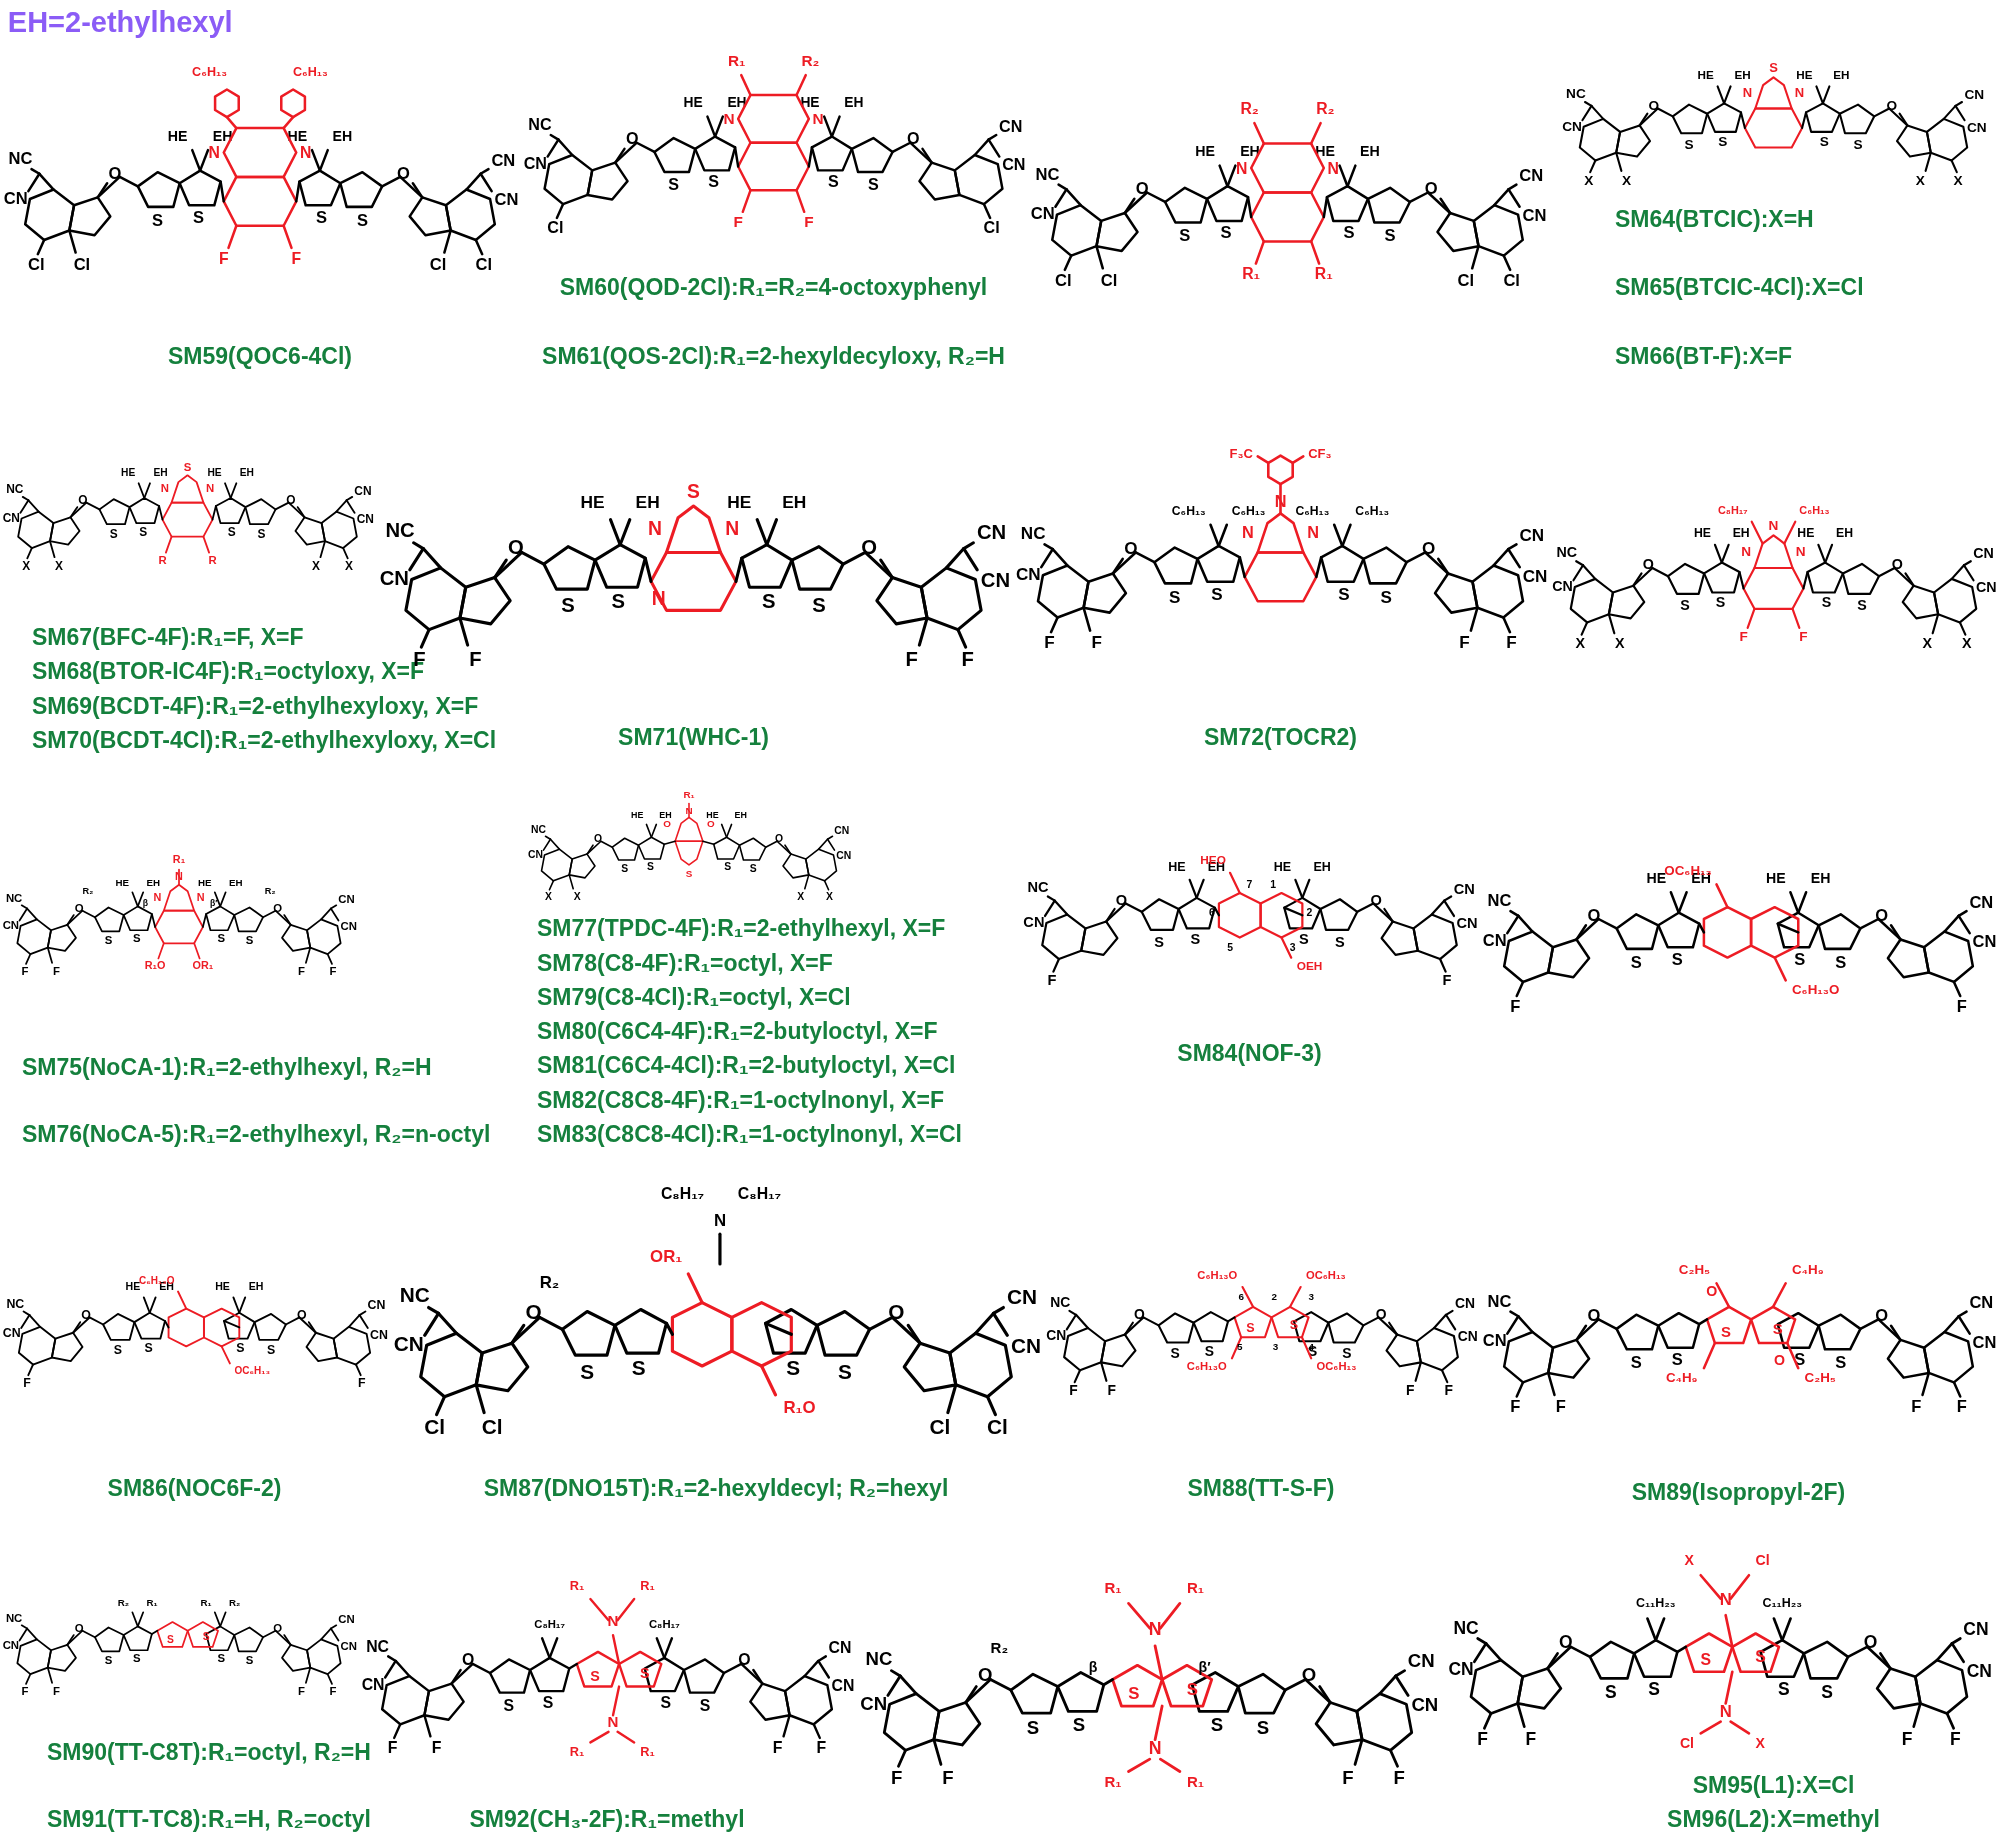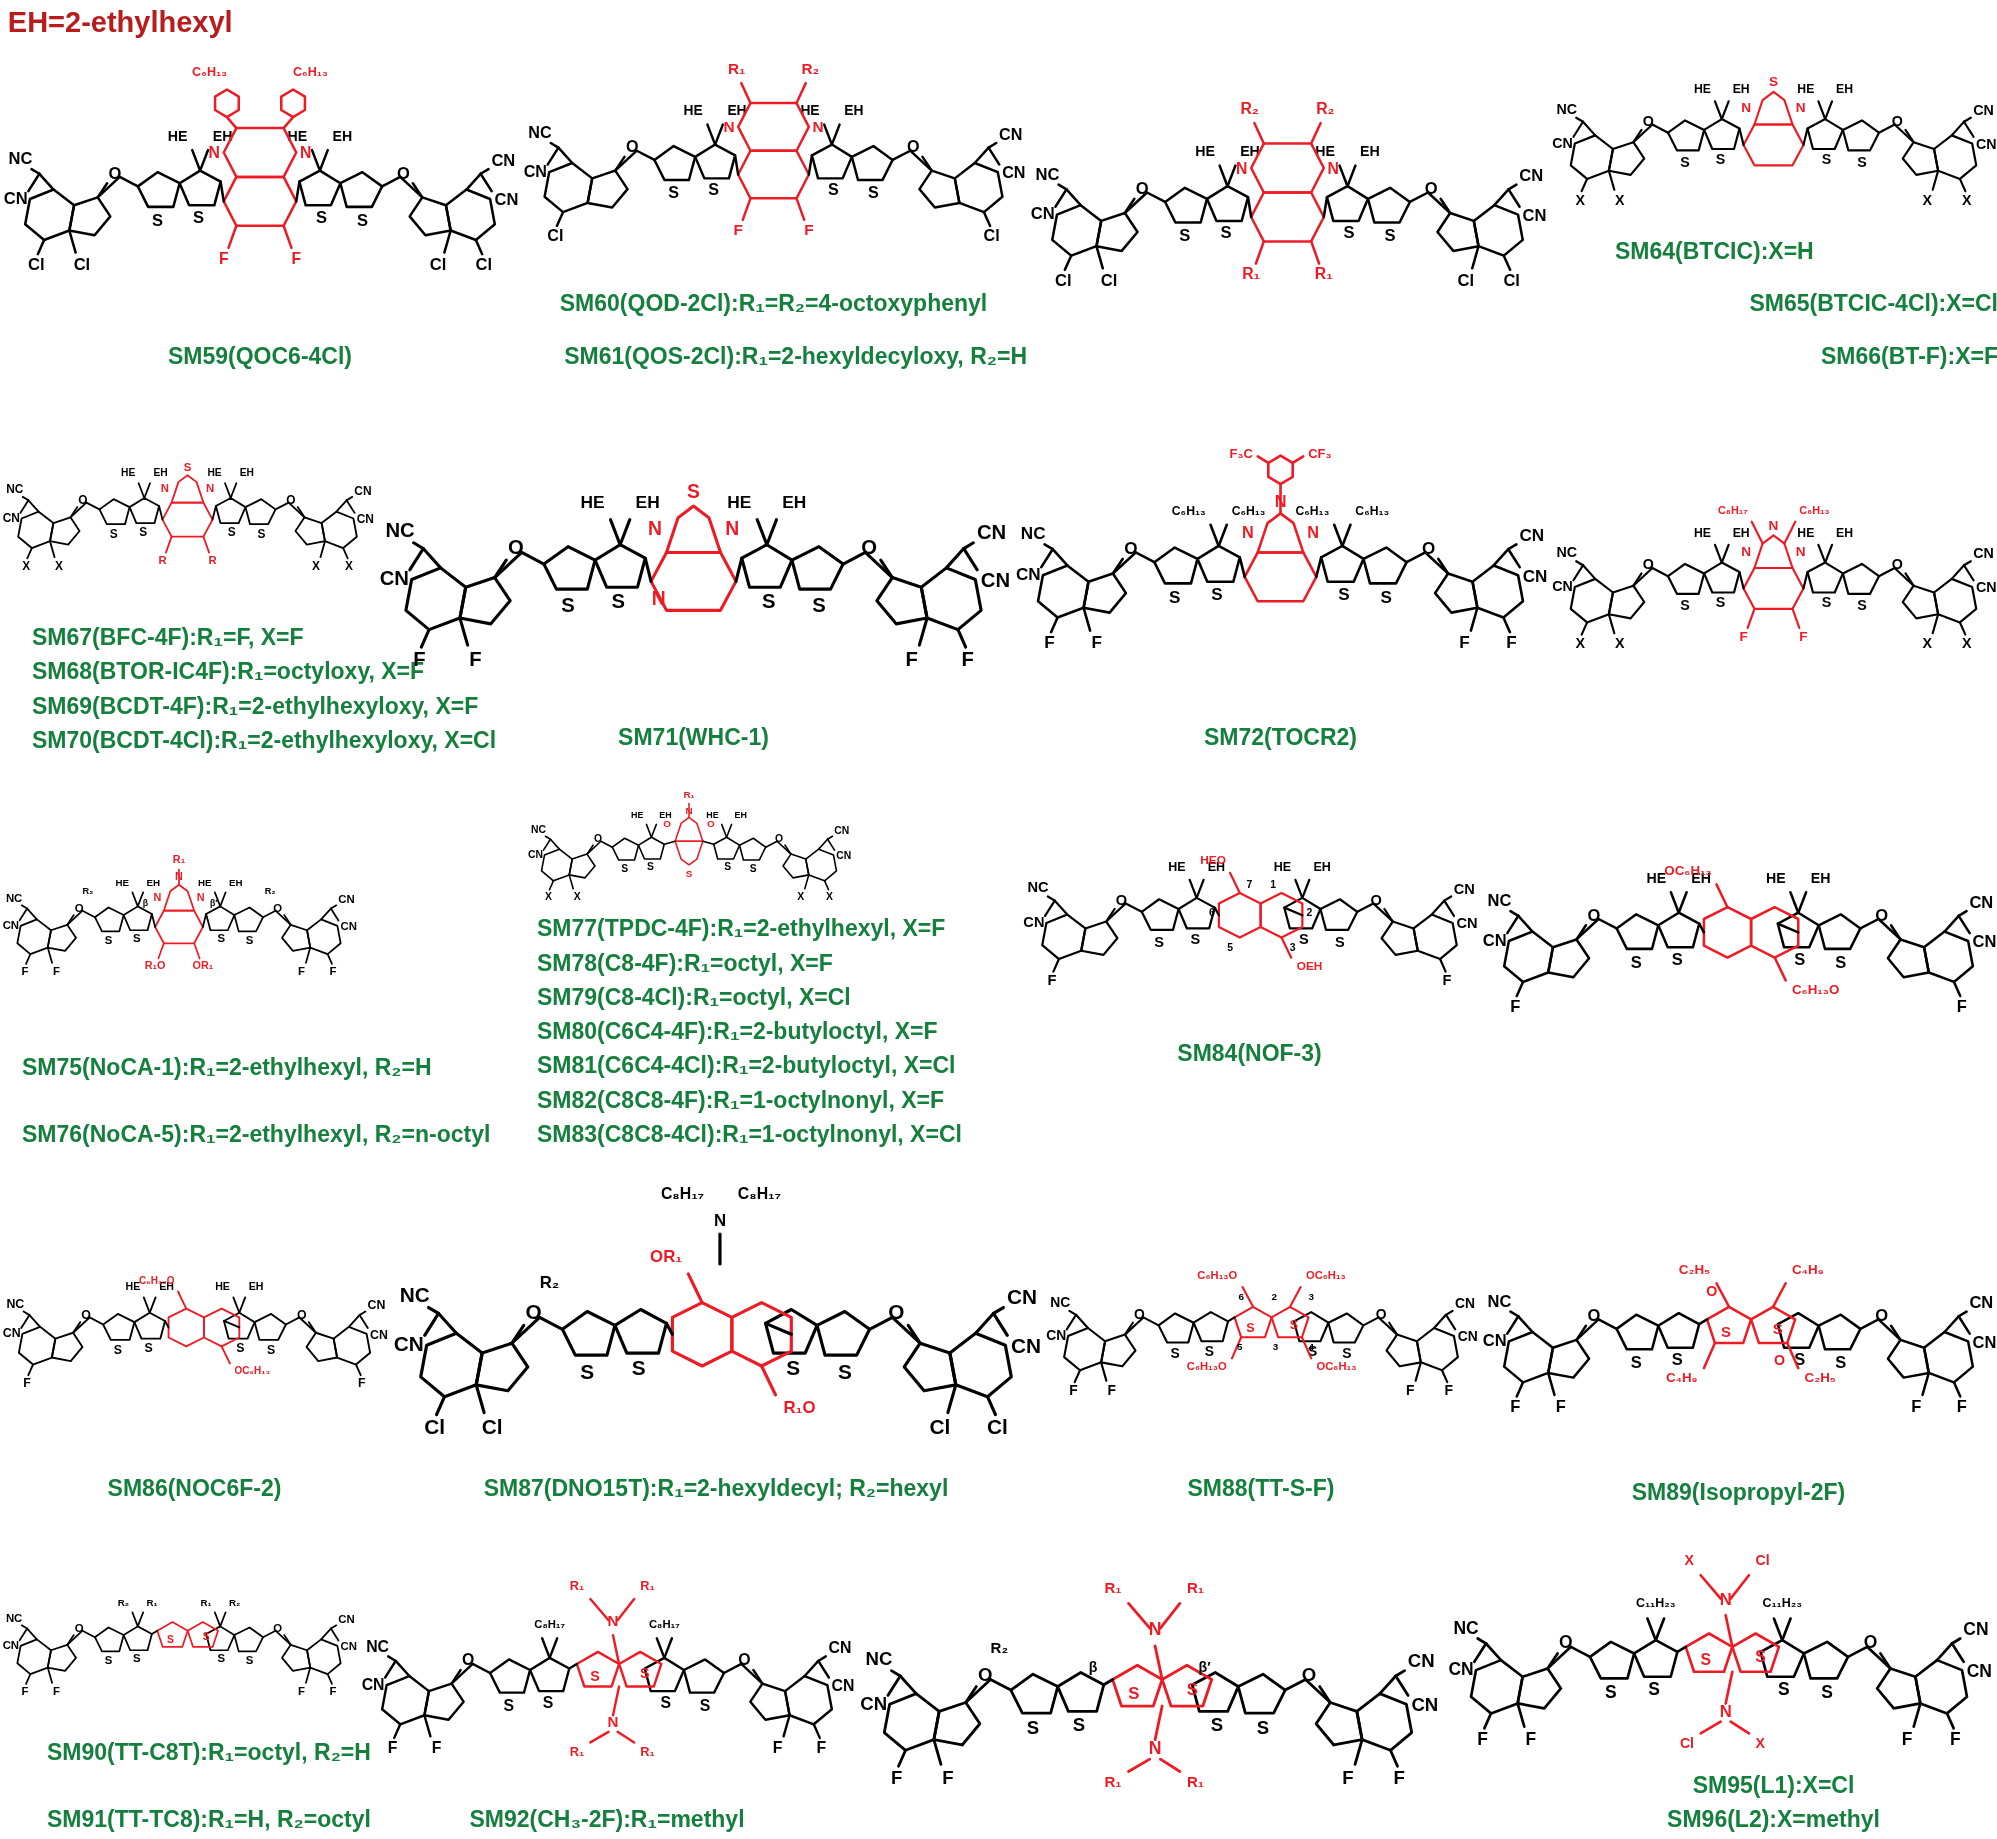--- a/index.html
+++ b/index.html
@@ -1,30 +1,30 @@
 <!DOCTYPE html>
 <html style="font-size:12.5px"><head>
 <meta charset="utf-8">
 <style>
   html,body{margin:0;padding:0;background:#ffffff;}
   #figure{
     position:relative;width:1998px;height:1839px;background:#ffffff;
     font-family:"Liberation Sans","DejaVu Sans",sans-serif;overflow:hidden;
   }
   .header{
-    position:absolute;left:7.8px;top:6.2px;font-size:29px;font-weight:bold;color:#b91c1c;
+    position:absolute;left:7.8px;top:6.2px;font-size:29px;font-weight:bold;color:#8b5cf6;
     white-space:nowrap;
   }
   .cell{position:absolute;display:flex;flex-direction:column;}
   .cell svg{flex:1 1 auto;min-height:0;width:100%;display:block;}
   .labels{flex:0 0 auto;font-weight:bold;font-size:23px;color:#15803d;padding-bottom:4.7px;line-height:1.15;}
   .labels .lbl{white-space:nowrap;}
   .center .labels{text-align:center;}
   .gap-xs .lbl + .lbl{margin-top:7.8px;}
-  .gap-lg .lbl + .lbl{margin-top:26px;text-align:right;}
+  .gap-lg .lbl + .lbl{margin-top:42px;}
   .gap-xl .lbl + .lbl{margin-top:40px;}
 </style>
 </head>
 <body>
 
 <div id="figure">
 
   <div class="header">EH=2-ethylhexyl</div>
 
   <div class="cell center" style="left:0px;top:11px;width:520px;height:363px">

